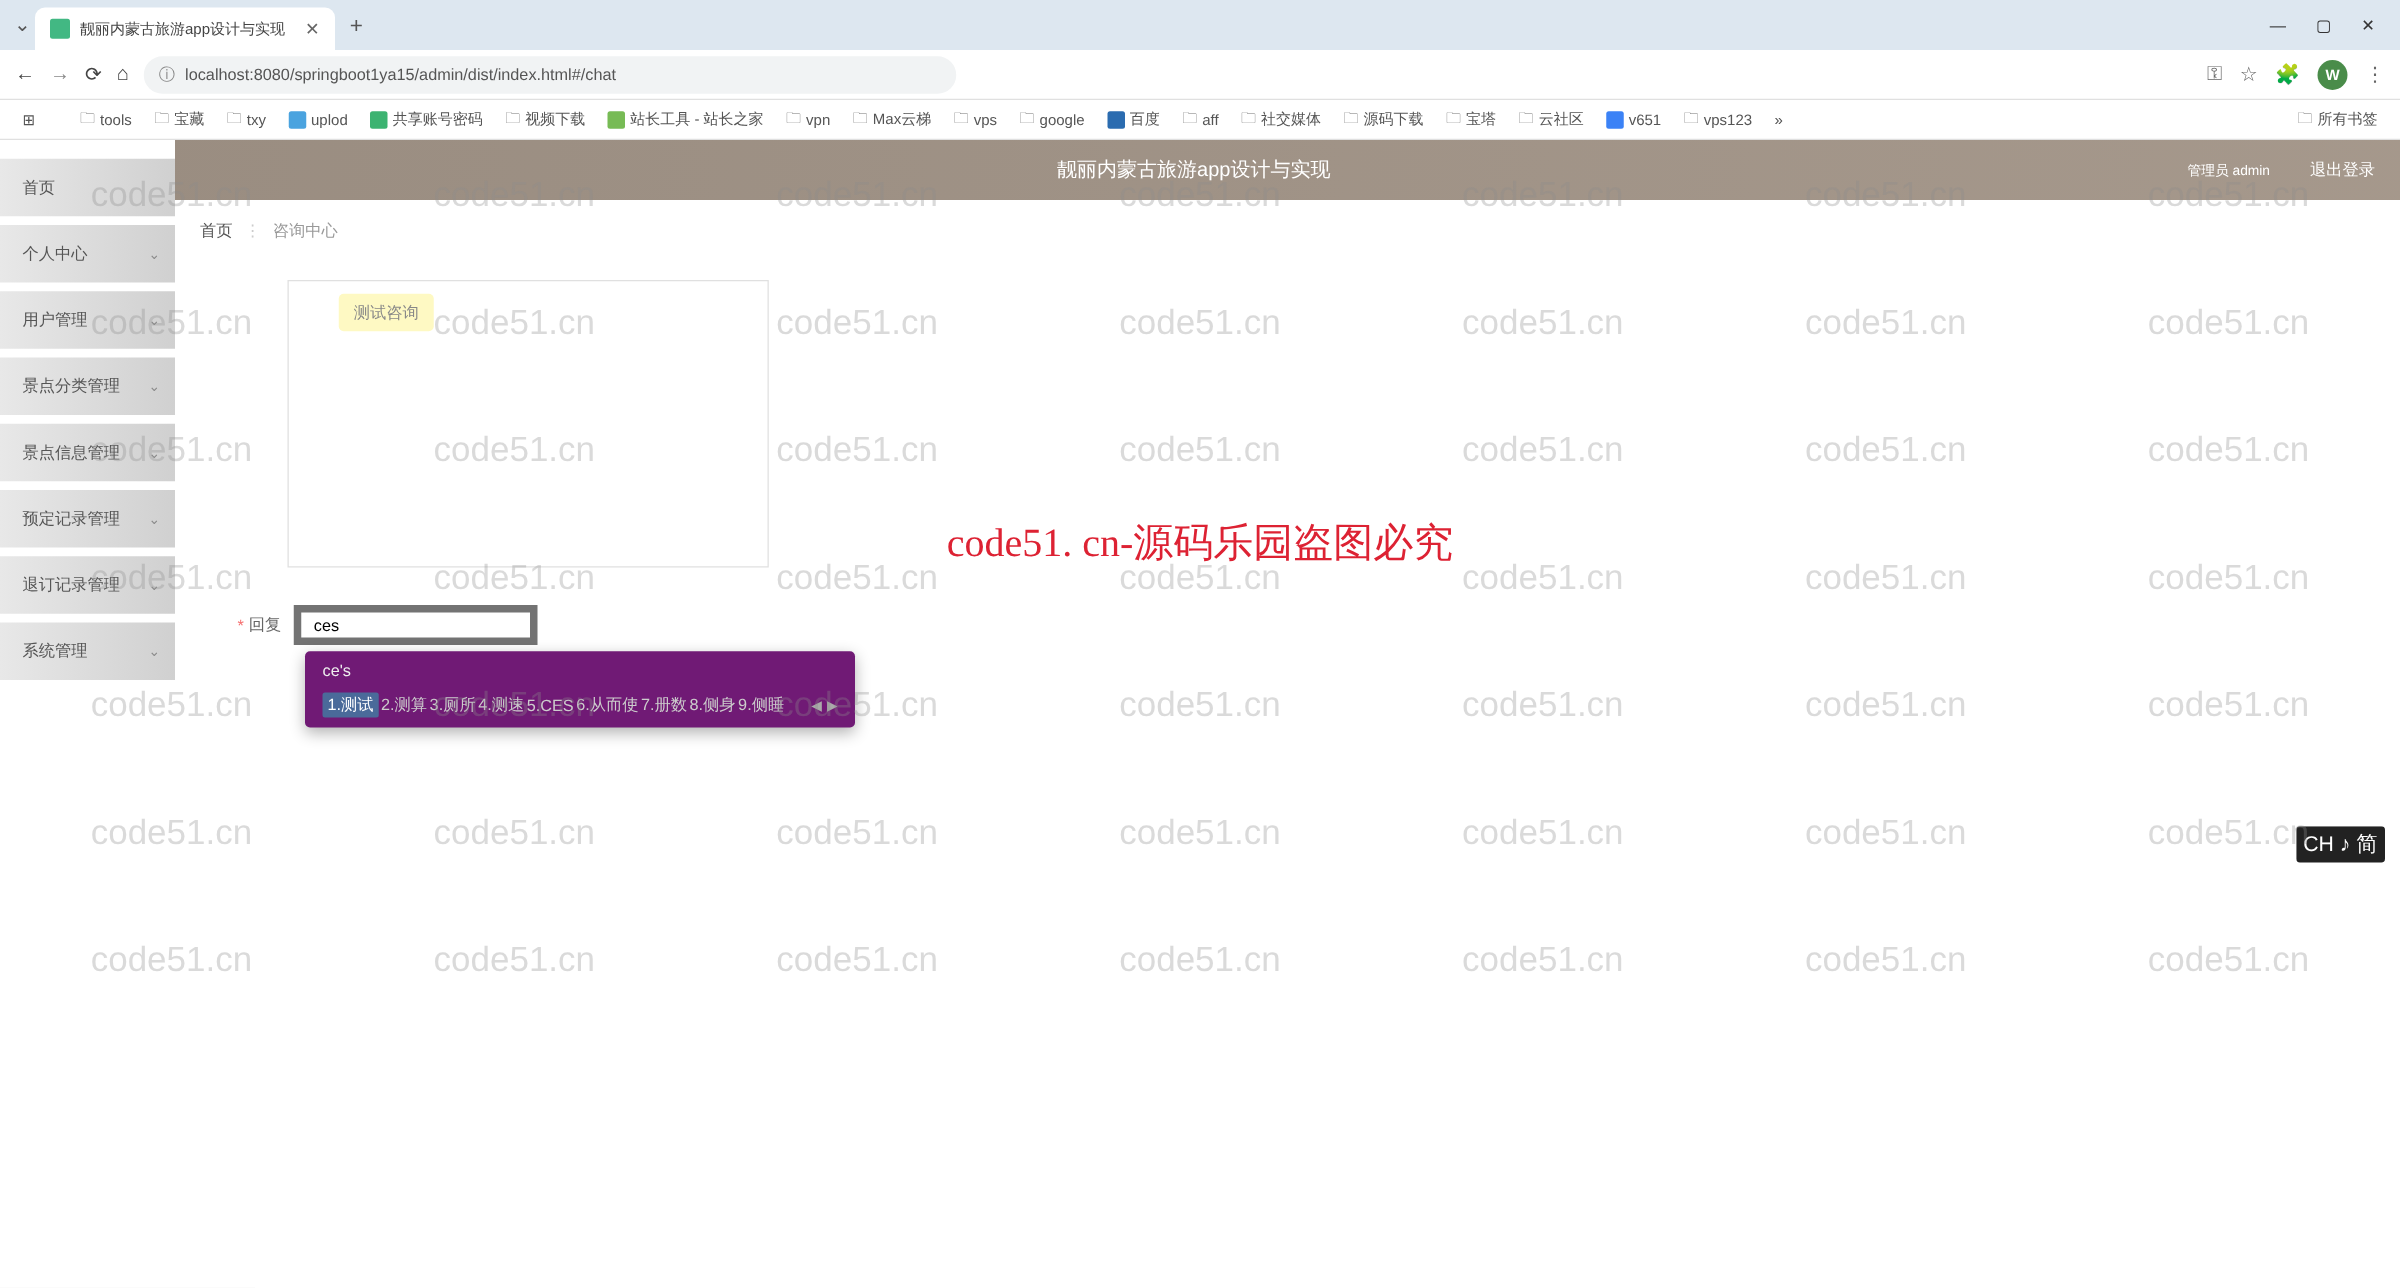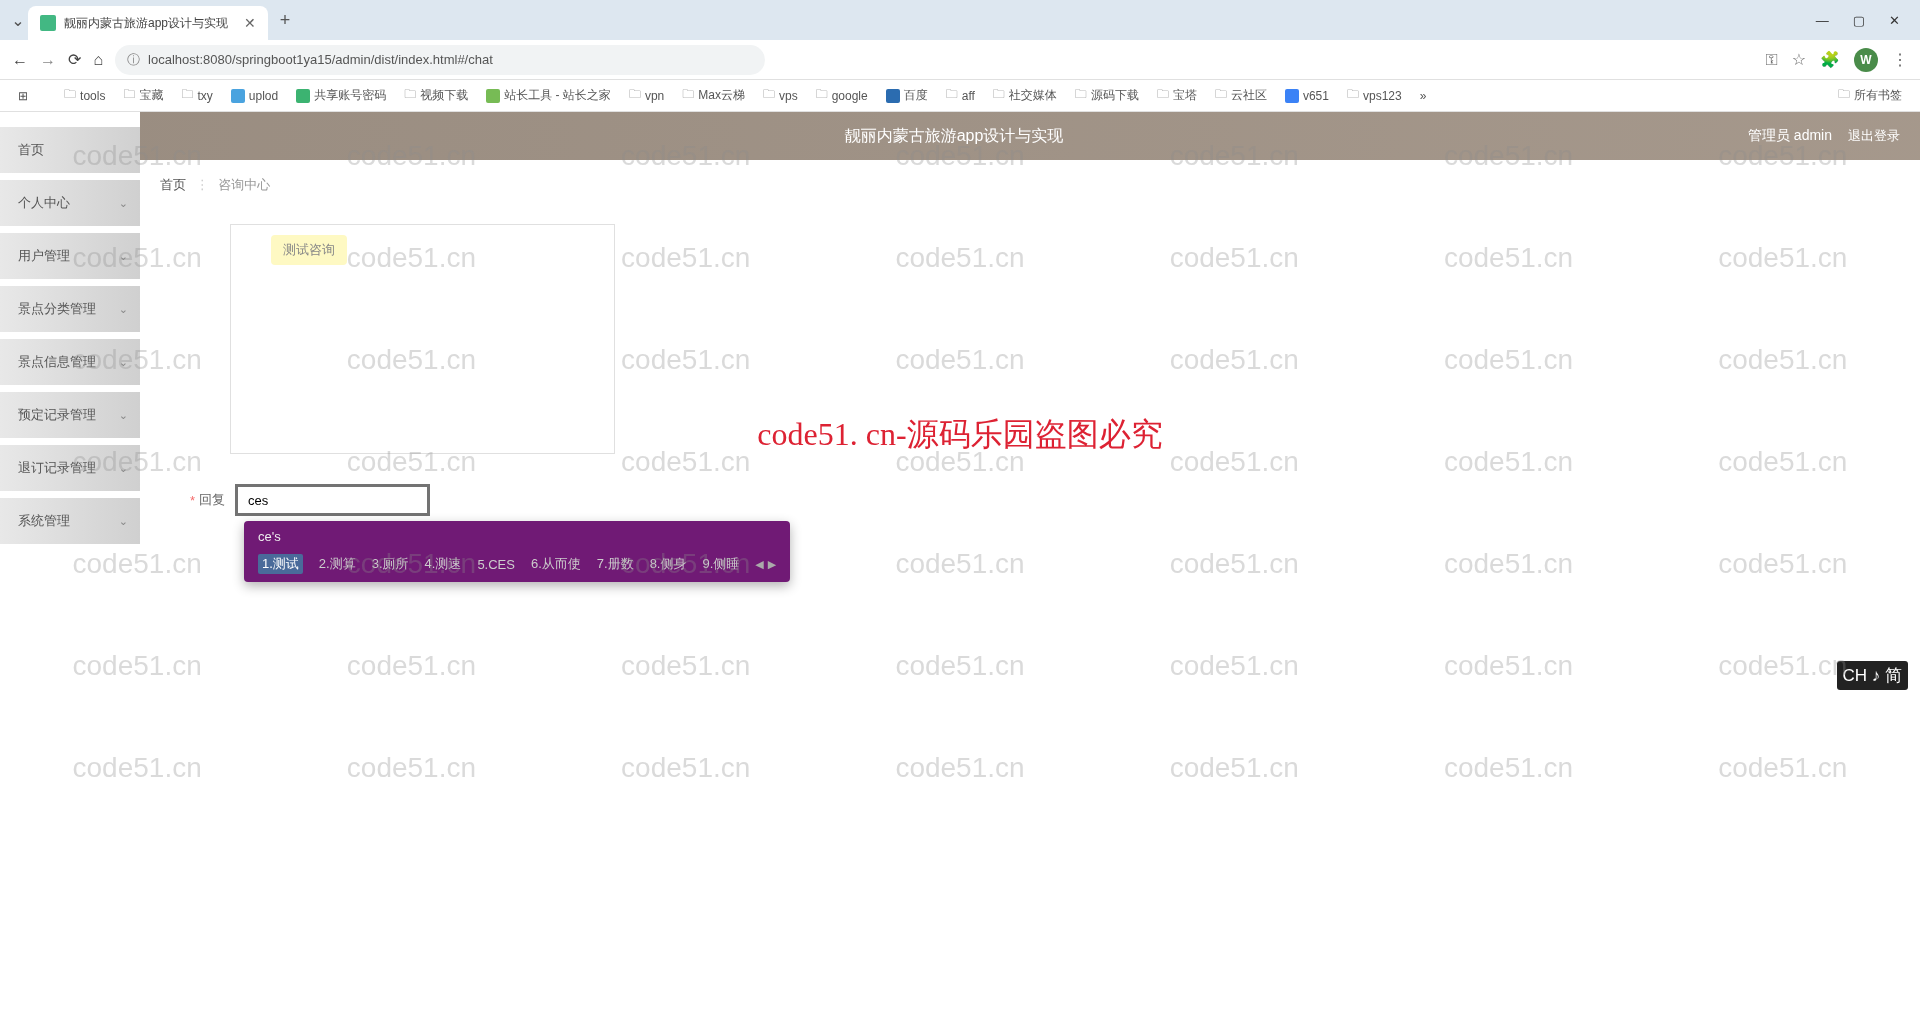--- a/index.html
+++ b/index.html
@@ -34,40 +34,40 @@
 .sidebar { width: 140px; background: #fff; padding-top: 8px; }
 .sidebar-item { position: relative; height: 46px; margin: 7px 0; display: flex; align-items: center; padding-left: 18px; font-size: 13px; color: #555; background: linear-gradient(90deg, #e8e8e8, #d0d0d0); cursor: pointer; }
 .sidebar-item::before { content: ""; position: absolute; left: -14px; top: 0; border-top: 23px solid transparent; border-bottom: 23px solid transparent; border-right: 14px solid #e8e8e8; }
 .sidebar-item .chev { margin-left: auto; margin-right: 12px; color: #888; font-size: 11px; }
 .sidebar-sub { height: 40px; display: flex; align-items: center; justify-content: center; font-size: 12px; color: #666; cursor: pointer; }
 .sidebar-sub.active { background: #9a9a9a; color: #fff; }
 
 .main-area { flex: 1; display: flex; flex-direction: column; }
 .app-header { height: 48px; background: #a99b8e; background-image: linear-gradient(90deg, rgba(120,110,100,0.3), rgba(150,140,130,0.2)); display: flex; align-items: center; color: #fff; padding: 0 20px; }
 .app-title { flex: 1; text-align: center; font-size: 16px; font-weight: 500; }
-.header-user { font-size: 14px; margin-right: 16px; }
+.header-user { font-size: 11px; margin-right: 32px; }
 .logout-link { font-size: 13px; cursor: pointer; }
 
 .content-area { flex: 1; padding: 16px 20px; background: #fff; position: relative; }
 .breadcrumb { font-size: 13px; color: #555; margin-bottom: 30px; }
 .breadcrumb .sep { color: #ccc; margin: 0 6px; }
 .breadcrumb .current { color: #999; }
 
 .chat-box { width: 385px; height: 230px; border: 1px solid #e0e0e0; margin-left: 70px; padding: 10px; overflow-y: auto; position: relative; }
 .chat-msg { display: inline-block; background: #fef9c3; color: #888; padding: 6px 12px; border-radius: 4px; font-size: 13px; margin-left: 30px; }
 
 .reply-row { display: flex; align-items: center; margin-top: 30px; margin-left: 30px; }
 .required-star { color: #f56c6c; margin-right: 4px; font-size: 13px; }
 .reply-label { font-size: 13px; color: #666; margin-right: 10px; }
-.reply-input { width: 195px; height: 32px; border: 3px solid #737373; padding: 0 10px; font-size: 13px; outline: none; }
+.reply-input { width: 195px; height: 32px; border: 6px solid #737373; padding: 0 10px; font-size: 13px; outline: none; }
 
 
 .ime-popup { position: absolute; left: 244px; top: 521px; background: #701a75; color: #fff; border-radius: 4px; padding: 6px 0; font-size: 13px; box-shadow: 0 4px 12px rgba(0,0,0,0.3); min-width: 440px; }
 .ime-input-row { padding: 2px 14px 6px; color: #eee; font-size: 13px; }
-.ime-candidates { display: flex; align-items: center; padding: 4px 14px 2px; gap: 16px; }
+.ime-candidates { display: flex; align-items: center; padding: 4px 14px 2px; gap: 2px; }
 .ime-cand { color: #ccc; white-space: nowrap; }
 .ime-cand.selected { background: #4a6a9a; color: #fff; padding: 1px 4px; border-radius: 2px; }
 .ime-nav { margin-left: auto; display: flex; gap: 4px; color: #aaa; font-size: 11px; }
 
 
 .watermark { position: absolute; top: 140px; left: 0; right: 0; bottom: 0; pointer-events: none; overflow: hidden; }
 .wm-row { display: flex; justify-content: space-around; color: rgba(140,140,140,0.32); font-size: 28px; font-weight: 300; margin-bottom: 70px; }
 .wm-center { position: absolute; top: 413px; left: 0; right: 0; text-align: center; color: #d23; font-size: 32px; font-family: "SimSun", serif; pointer-events: none; }
 
 .ime-indicator { position: fixed; right: 12px; bottom: 340px; background: #222; color: #fff; font-size: 17px; padding: 3px 6px; border-radius: 3px; }

